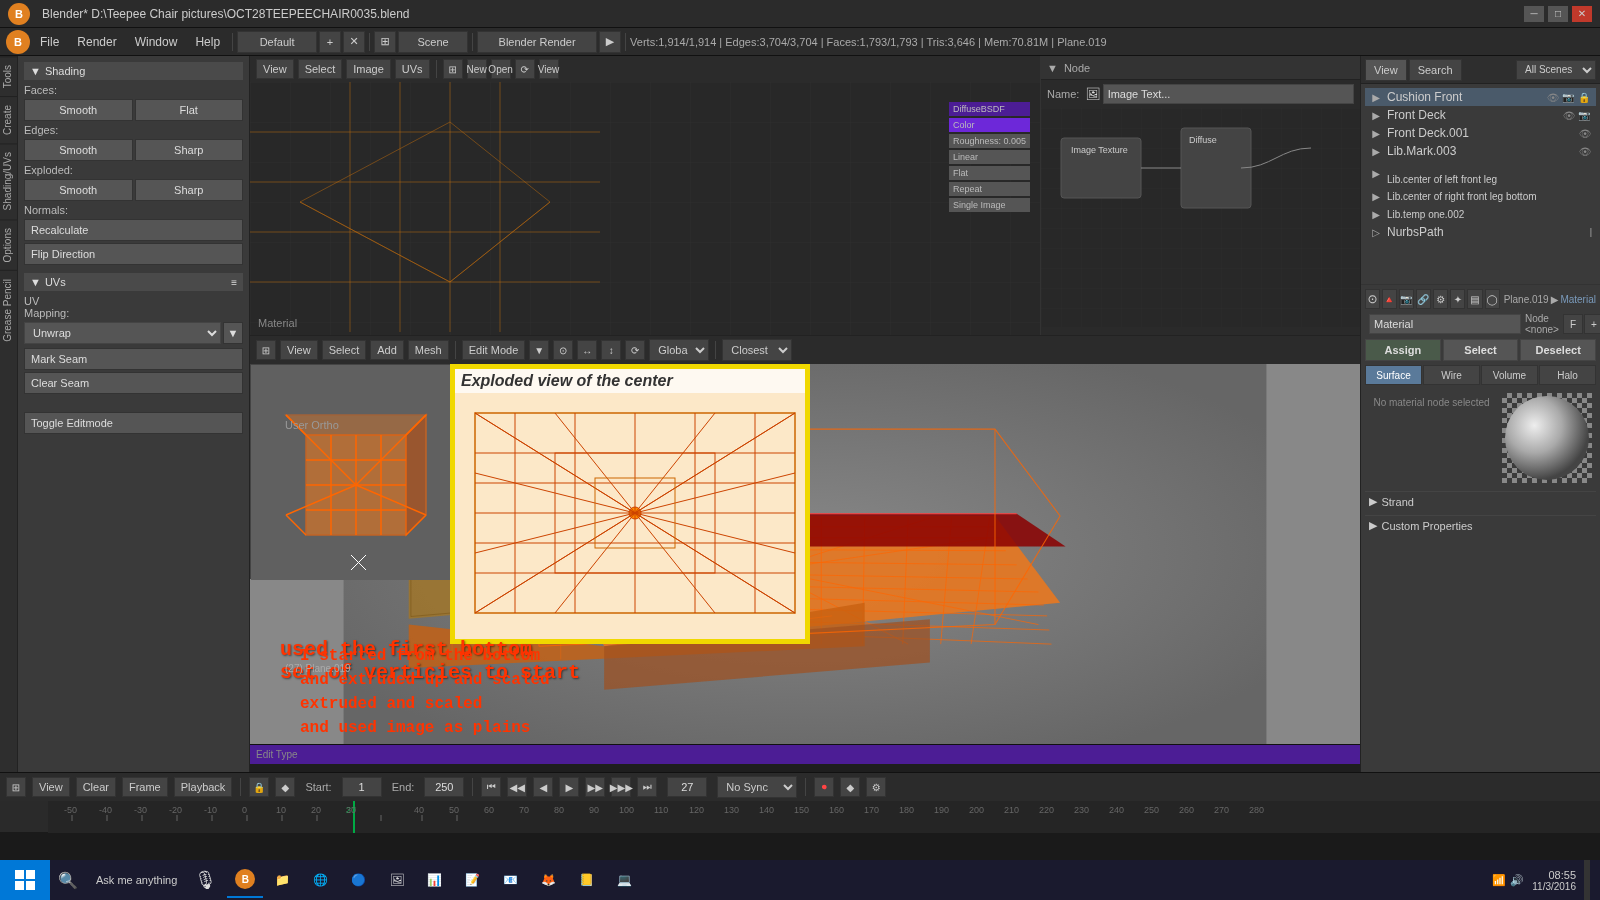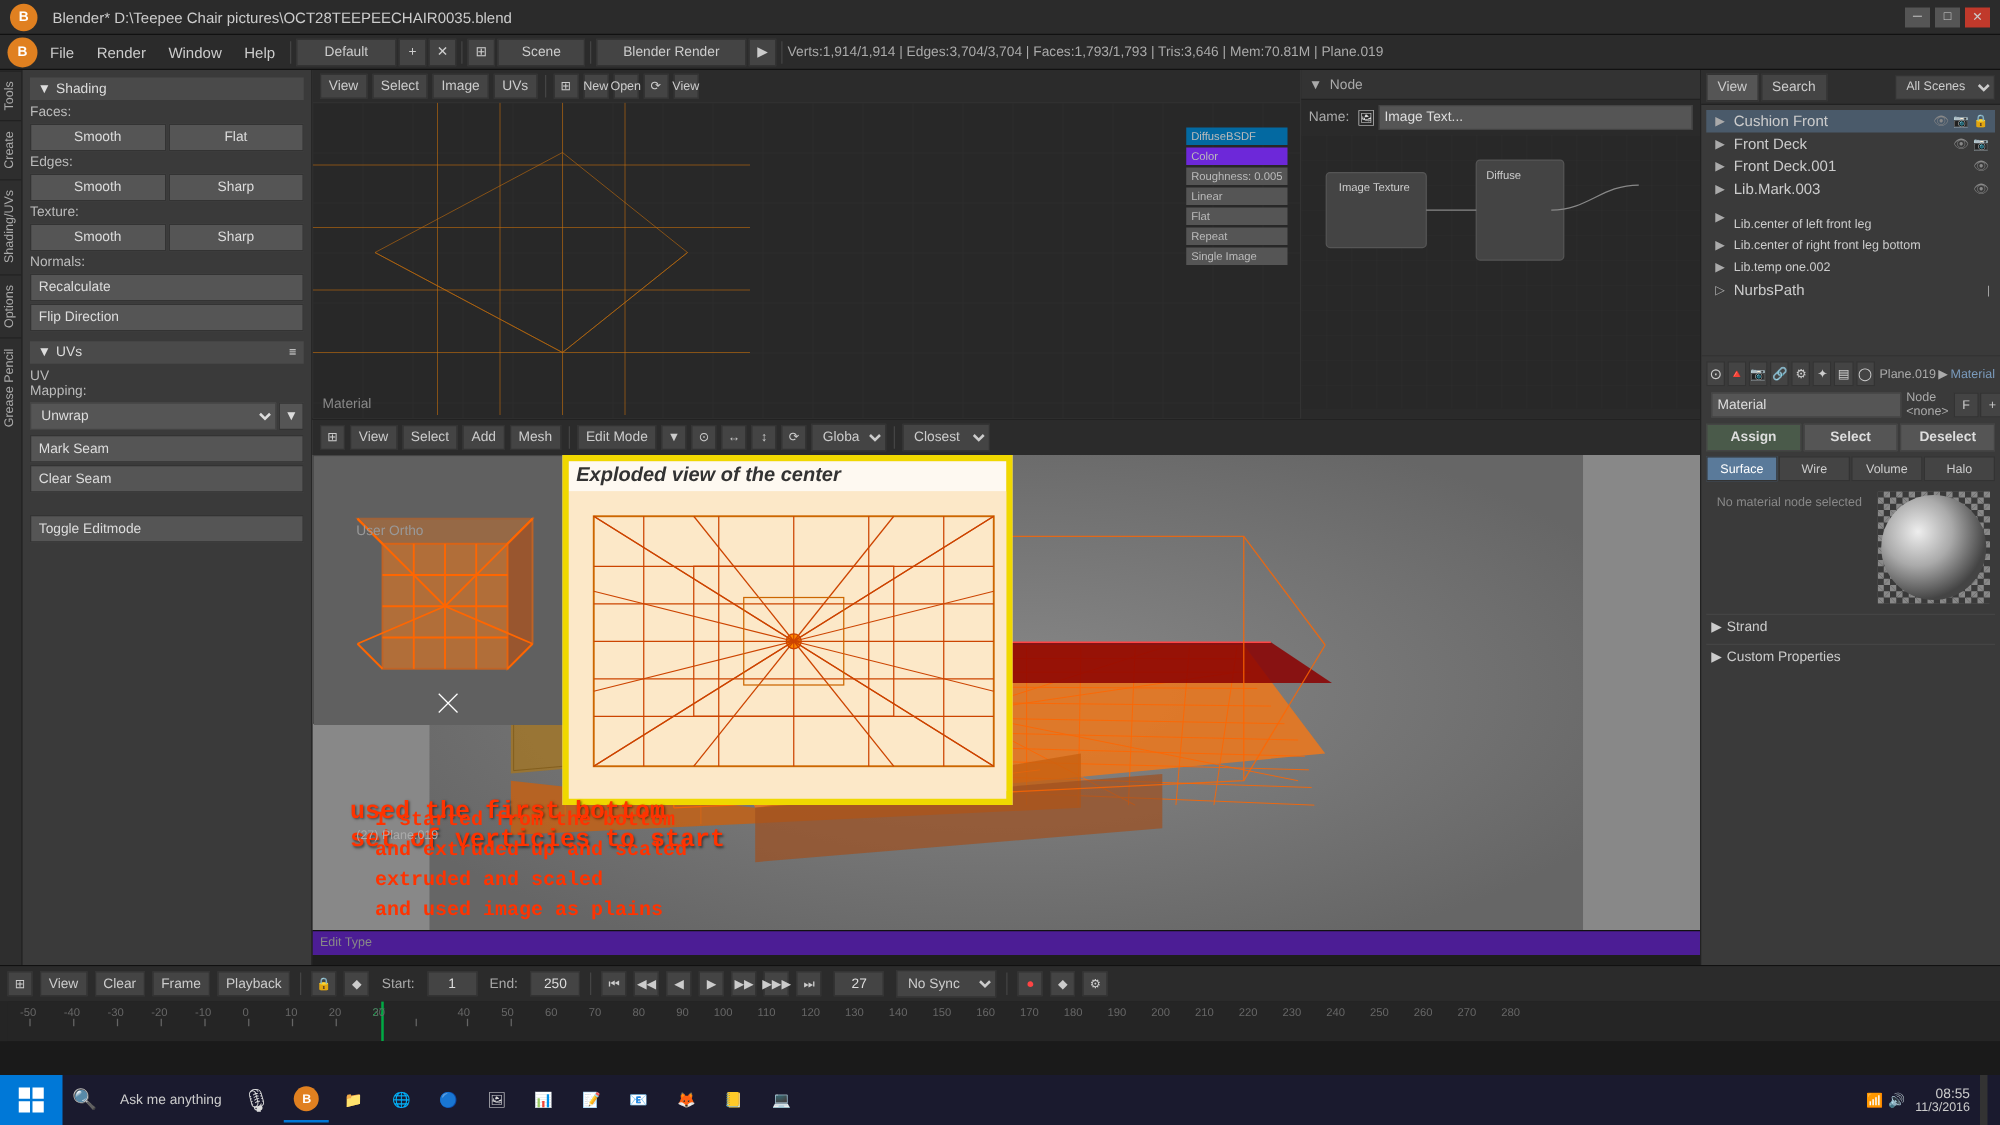--- a/index.html
+++ b/index.html
@@ -475,20 +475,21 @@
       gap: 6px;
     }
 
     #timeline-track {
       height: 32px;
       background: #252525;
       display: flex;
       align-items: center;
       padding: 0 6px;
       overflow: hidden;
+      margin-left: 48px;
     }
 
     
     .tb-icon {
       width: 20px;
       height: 20px;
       background: #444;
       border: 1px solid #333;
       display: flex;
       align-items: center;
@@ -729,21 +730,21 @@
 
         <div class="panel-row">
           <span class="panel-label">Edges:</span>
         </div>
         <div class="btn-group" style="margin-bottom:3px;">
           <button class="btn-sm">Smooth</button>
           <button class="btn-sm">Sharp</button>
         </div>
 
         <div class="panel-row">
-          <span class="panel-label">Texture:</span>
+          <span class="panel-label">Exploded:</span>
         </div>
         <div class="btn-group" style="margin-bottom:3px;">
           <button class="btn-sm">Smooth</button>
           <button class="btn-sm">Sharp</button>
         </div>
 
         <div class="panel-row">
           <span class="panel-label">Normals:</span>
         </div>
         <button class="btn-full">Recalculate</button>
@@ -815,21 +816,21 @@
               <line x1="0" y1="100" x2="350" y2="100"></line>
               <line x1="0" y1="150" x2="350" y2="150"></line>
               <line x1="0" y1="200" x2="350" y2="200"></line>
               <path d="M50,120 L200,40 L300,120 L200,200 Z"></path>
               <path d="M50,120 L200,200 L300,120"></path>
             </g>
           </svg>
 
           <div style="position:absolute;top:20px;right:10px;">
             <div style="display:flex;flex-direction:column;gap:2px;">
-              <div style="background:#0369a1;padding:2px 4px;font-size:9px;color:#bbb;">DiffuseBSDF</div>
+              <div style="background:#4c1d95;padding:2px 4px;font-size:9px;color:#bbb;">DiffuseBSDF</div>
               <div style="background:#6d28d9;padding:2px 4px;font-size:9px;color:#bbb;">Color</div>
               <div style="background:#555;padding:2px 4px;font-size:9px;color:#bbb;">Roughness: 0.005</div>
               <div style="background:#555;padding:2px 4px;font-size:9px;color:#bbb;">Linear</div>
               <div style="background:#555;padding:2px 4px;font-size:9px;color:#bbb;">Flat</div>
               <div style="background:#555;padding:2px 4px;font-size:9px;color:#bbb;">Repeat</div>
               <div style="background:#555;padding:2px 4px;font-size:9px;color:#bbb;">Single Image</div>
             </div>
           </div>
           <span style="position:absolute;bottom:6px;left:8px;font-size:11px;color:#888;">Material</span>
         </div>

